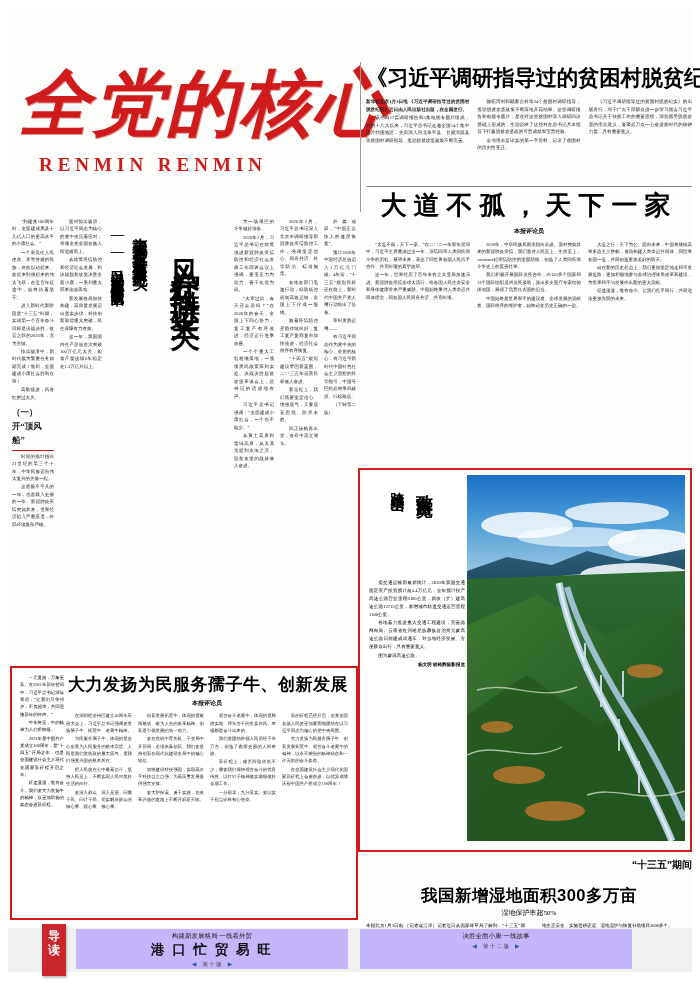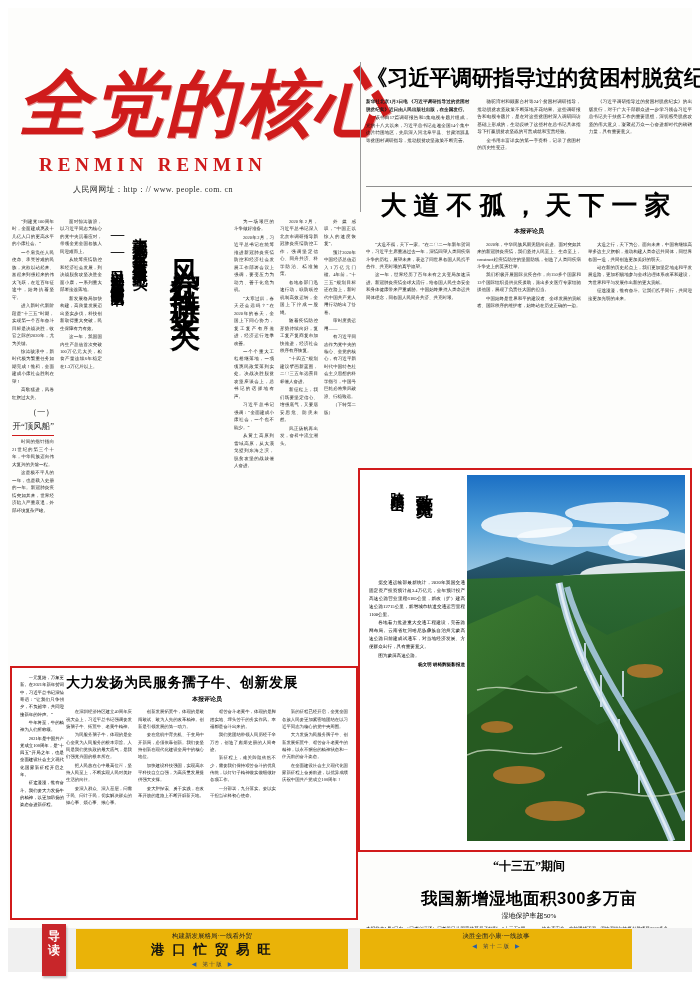--- a/index.html
+++ b/index.html
@@ -221,22 +221,22 @@
   }
   .fcol {
     position: absolute;
     font-size: 4.5px;
     line-height: 1.66;
     text-align: justify;
     color: #1b1b1b;
   }
   .fcol p { margin: 0 0 1px; text-indent: 2em; }
   .sechead {
-    text-align: right;
-    font-weight: normal;
+    text-align: left;
+    font-weight: bold;
     font-size: 8.5px;
     margin: 4px 0 2px;
     text-indent: 0 !important;
     padding-bottom: 2px;
     border-bottom: 1.5px solid #cf1b1b;
     display: block;
   }
 
   
   .photoblock {
@@ -294,26 +294,26 @@
     left: 10px;
     top: 666px;
     width: 348px;
     height: 254px;
     border: 2px solid #d11b1b;
     box-sizing: border-box;
     background: #fff;
     padding: 6px 8px;
   }
   .edblock .ehl {
-    font-family: Liberation Mono, monospace;
-    font-weight: bold;
-    font-size: 14px;
+    font-family: Liberation Sans, sans-serif;
+    font-weight: bold;
+    font-size: 17px;
     line-height: 1.32;
     letter-spacing: .5px;
-    text-align: left;
+    text-align: right;
     color: #000;
     margin-left: 46px;
   }
   .edblock .ebyline {
     text-align: center;
     font-size: 6px;
     font-weight: bold;
     margin: 3px 0 4px;
     margin-left: 46px;
   }
@@ -340,21 +340,21 @@
   }
   .ed-sidecol p { margin: 0 0 1px; text-indent: 2em; }
 
   
   .wet {
     position: absolute;
     left: 366px;
     top: 858px;
     width: 326px;
   }
-  .wet .kicker { text-align: center; font-size: 12px; font-weight: bold; }
+  .wet .kicker { text-align: right; font-size: 10px; font-weight: bold; }
   .wet .hl {
     text-align: center;
     font-family: "Liberation Sans", sans-serif;
     font-weight: bold;
     font-size: 16.5px;
     letter-spacing: .5px;
     line-height: 1.25;
     margin-top: 13px;
   }
   .wet .sub { text-align: center; font-size: 7px; margin-top: 2px; }
@@ -392,21 +392,21 @@
     line-height: 1.15;
     padding-top: 6px;
     box-sizing: border-box;
     box-shadow: 1px 2px 2px rgba(0,0,0,.25);
   }
   .guide-tab span { display: block; }
   .guide-card {
     position: absolute;
     top: 1px;
     height: 40px;
-    background: #eab308;
+    background: #c4b5fd;
     text-align: center;
     box-sizing: border-box;
     padding-top: 3px;
   }
   .gc1 { left: 68px; width: 272px; }
   .gc2 { left: 352px; width: 272px; }
   .guide-card .gk { font-size: 6.5px; color: #222; }
   .guide-card .gh {
     font-family: "Liberation Sans", sans-serif;
     font-weight: bold;
@@ -426,21 +426,20 @@
 </style>
 </head>
 <body>
 
 <div id="page">
   <div class="paper"></div>
 
   <div class="masthead">
     <div class="logo-cn">全党的核心</div>
     <div class="logo-py">RENMIN RENMIN</div>
-    <div class="logo-url">人民网网址：http：// www. people. com. cn</div>
   </div>
 
 
   <div class="divider-v" style="left:360px; top:62px; height:150px;"></div>
 
   <div class="lead1">
     <div class="hl">《习近平调研指导过的贫困村脱贫纪实》出版发行</div>
     <div class="cols">
       <div class="col">
         <p class="first">新华社北京1月3日电 《习近平调研指导过的贫困村脱贫纪实》近日由人民出版社出版，在全国发行。</p>

